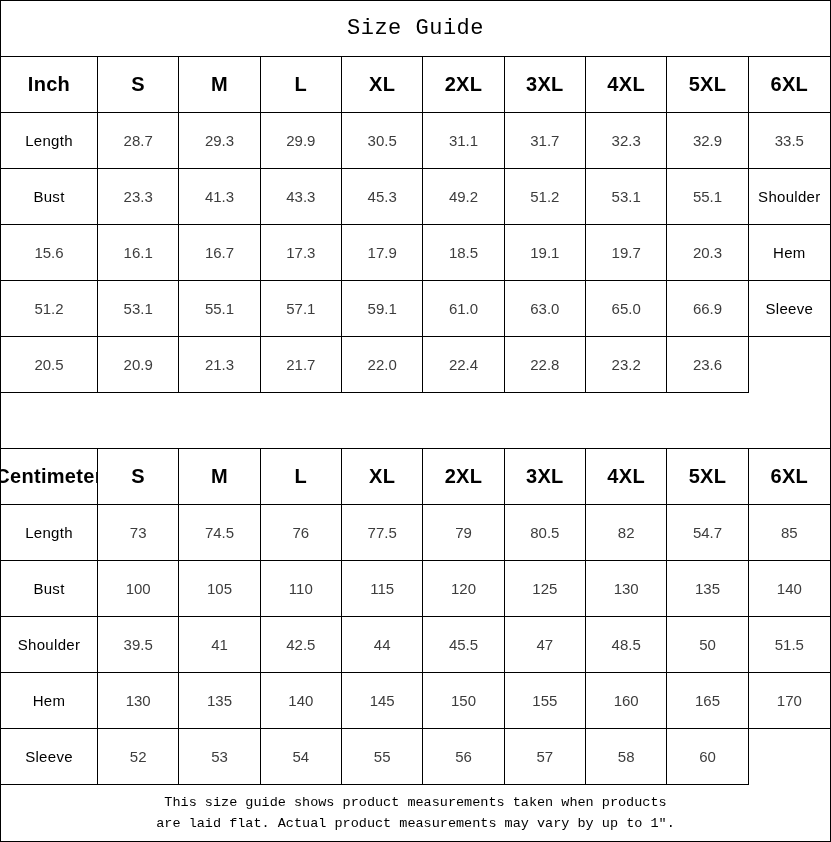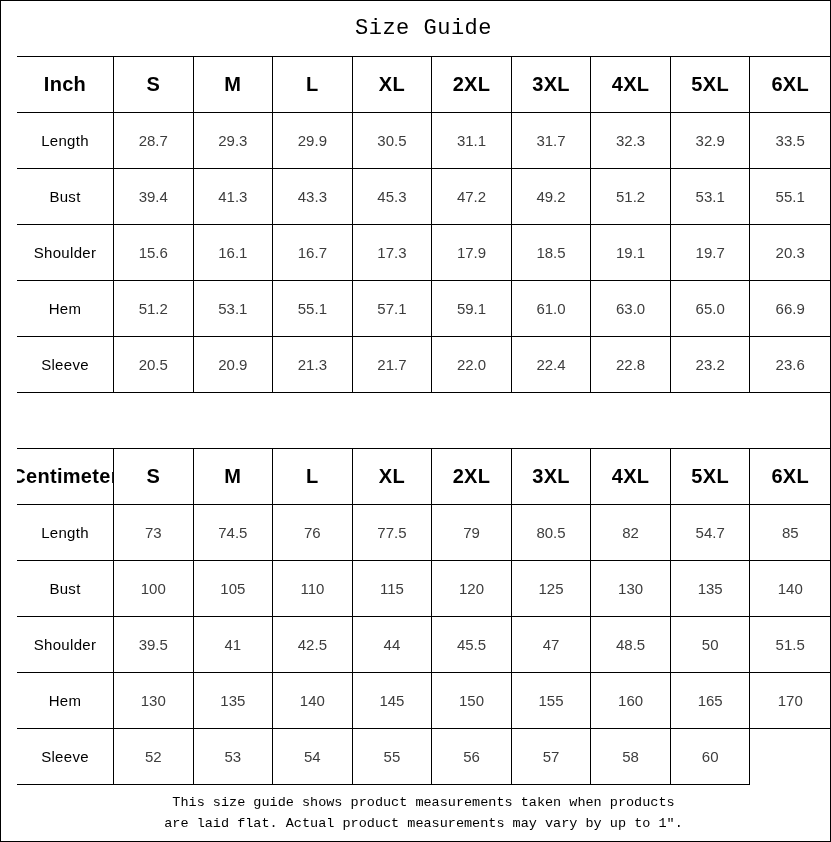--- a/index.html
+++ b/index.html
@@ -8,21 +8,20 @@
     font-family: "Liberation Sans", "DejaVu Sans", sans-serif;
     width: 831px;
   }
   .sheet {
     width: 831px;
     height: 842px;
     border: 1.5px solid #000;
     background: #fff;
     display: flex;
     flex-direction: column;
-    padding-left: 16px;
   }
   .title-row {
     height: 56px;
     flex: 0 0 auto;
     border-bottom: 1.5px solid #000;
     display: flex;
     align-items: center;
     justify-content: center;
   }
   .title-text {
@@ -109,25 +108,24 @@
       <div class="cell value-cell">28.7</div>
       <div class="cell value-cell">29.3</div>
       <div class="cell value-cell">29.9</div>
       <div class="cell value-cell">30.5</div>
       <div class="cell value-cell">31.1</div>
       <div class="cell value-cell">31.7</div>
       <div class="cell value-cell">32.3</div>
       <div class="cell value-cell">32.9</div>
       <div class="cell value-cell">33.5</div>
       <div class="cell label-cell">Bust</div>
-      <div class="cell value-cell">39.4</div>
+      <div class="cell value-cell">23.3</div>
       <div class="cell value-cell">41.3</div>
       <div class="cell value-cell">43.3</div>
       <div class="cell value-cell">45.3</div>
-      <div class="cell value-cell">47.2</div>
       <div class="cell value-cell">49.2</div>
       <div class="cell value-cell">51.2</div>
       <div class="cell value-cell">53.1</div>
       <div class="cell value-cell">55.1</div>
       <div class="cell label-cell">Shoulder</div>
       <div class="cell value-cell">15.6</div>
       <div class="cell value-cell">16.1</div>
       <div class="cell value-cell">16.7</div>
       <div class="cell value-cell">17.3</div>
       <div class="cell value-cell">17.9</div>

